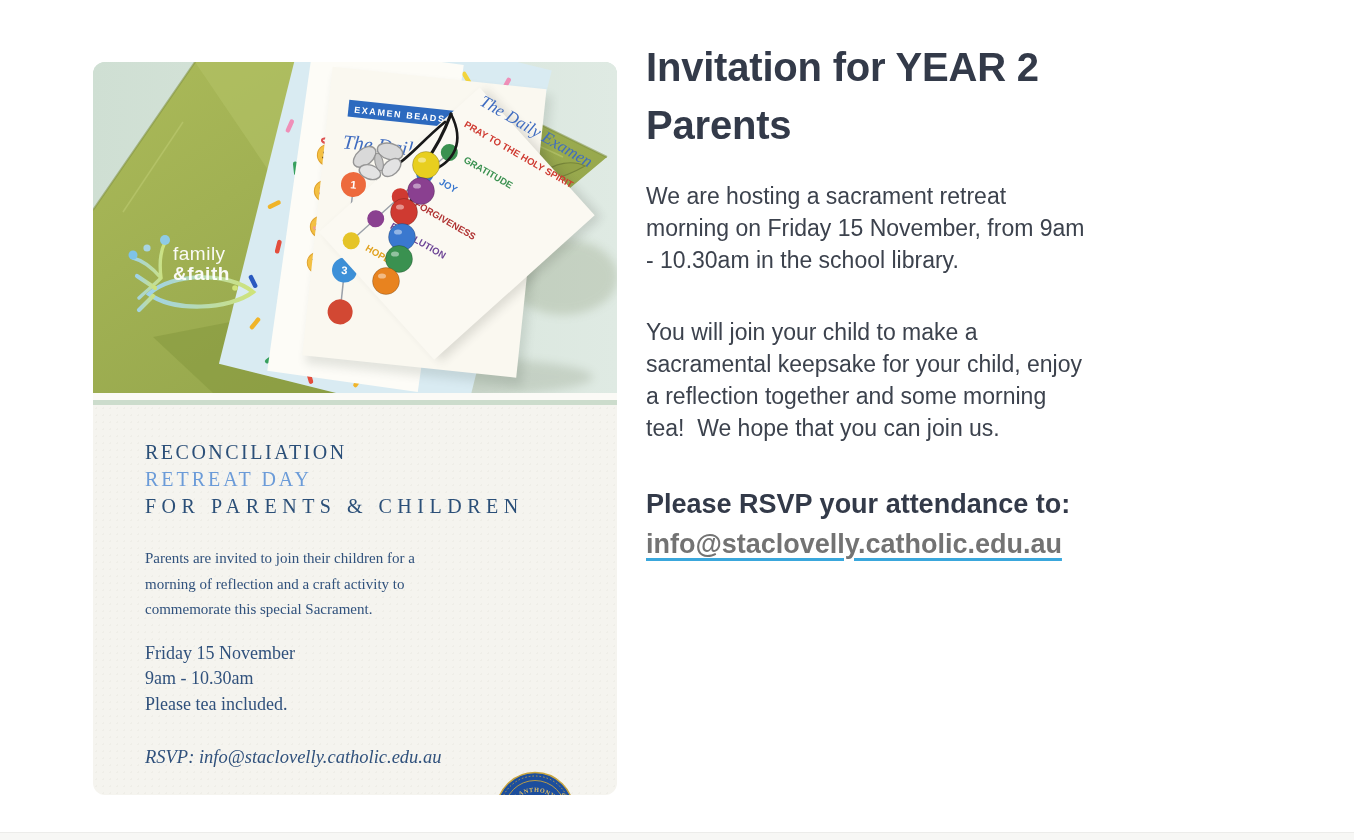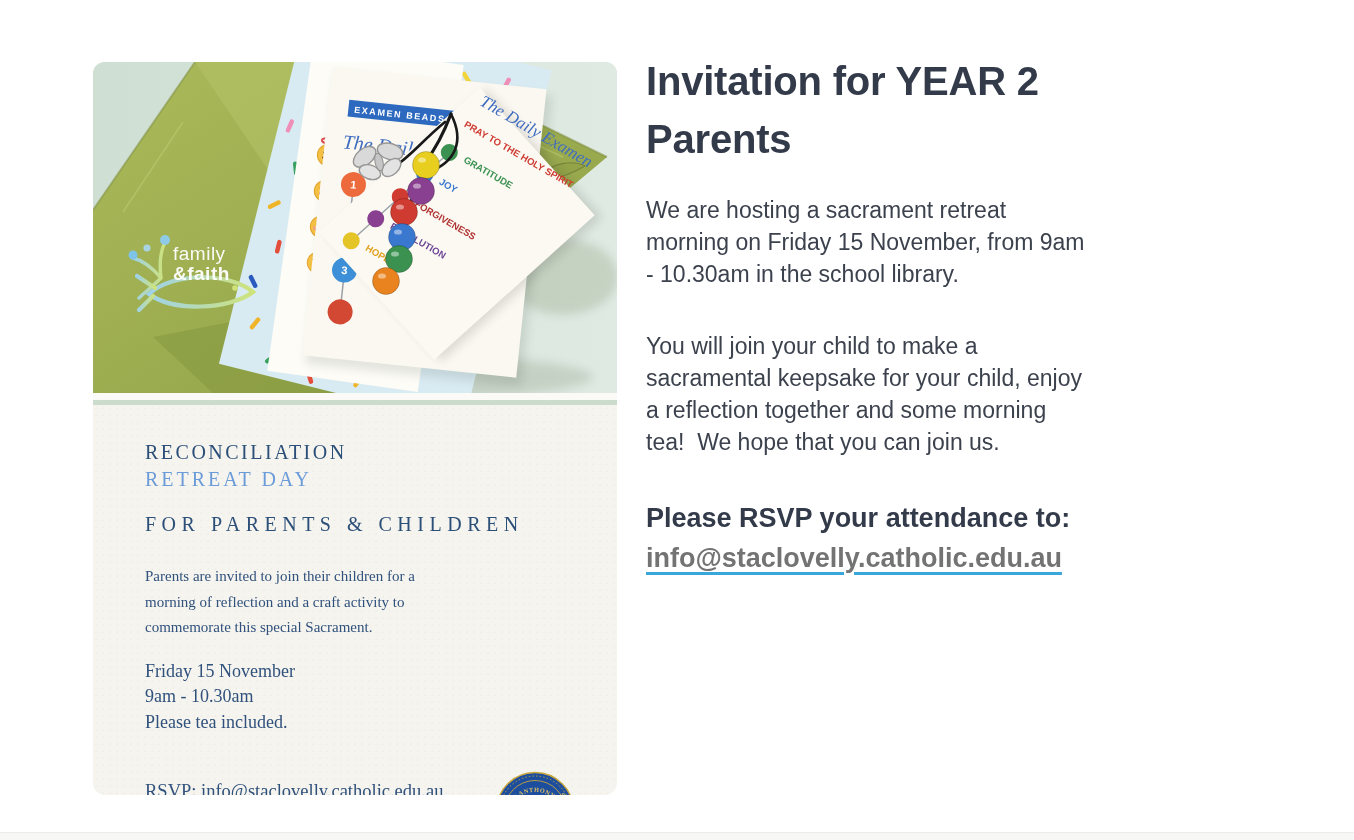--- a/index.html
+++ b/index.html
@@ -22,27 +22,27 @@
     background:#f5f4ef;
     background-image:radial-gradient(#efeee8 1px, transparent 1px);
     background-size:7px 7px;
     padding:34px 46px 0 52px;
     font-family:"Liberation Serif",serif;
     color:#30517c;
   }
   .flyer-heading div{font-size:20px;line-height:27px;font-weight:400;}
   .fh1{color:#2b4f78;letter-spacing:2.5px;}
   .fh2{color:#6b9bd8;letter-spacing:3px;}
-  .fh3{color:#2b4f78;letter-spacing:5.5px;margin-top:18px;}
+  .fh3{color:#2b4f78;letter-spacing:5.5px;}
   .flyer-body{margin-top:26px;font-size:15px;line-height:25.5px;white-space:pre-wrap;}
   .flyer-details{margin-top:18px;font-size:18px;line-height:25.5px;}
-  .flyer-rsvp{margin-top:46px;font-size:18.5px;}
+  .flyer-rsvp{margin-top:30px;font-size:18.5px;font-style:italic;}
   .crest{position:absolute;right:42px;bottom:30px;width:80px;height:80px;}
   
-  .article{position:absolute;left:646px;top:52px;width:512px;color:#3c424d;}
+  .article{position:absolute;left:646px;top:38px;width:512px;color:#3c424d;}
   .article h1{
     margin:0 0 26px 0;font-size:40px;line-height:58px;font-weight:700;
     color:#333a49;letter-spacing:-0.2px;white-space:pre-wrap;
   }
   .article p{margin:0 0 40px 0;font-size:23px;line-height:32px;white-space:pre-wrap;}
   .article .rsvp-block{font-weight:700;font-size:27px;line-height:40px;color:#333a49;}
   .email-link{
     color:#737373;font-weight:700;text-decoration:underline;
     text-decoration-color:#3aa7dc;text-decoration-thickness:2.5px;
     text-underline-offset:5px;cursor:pointer;

